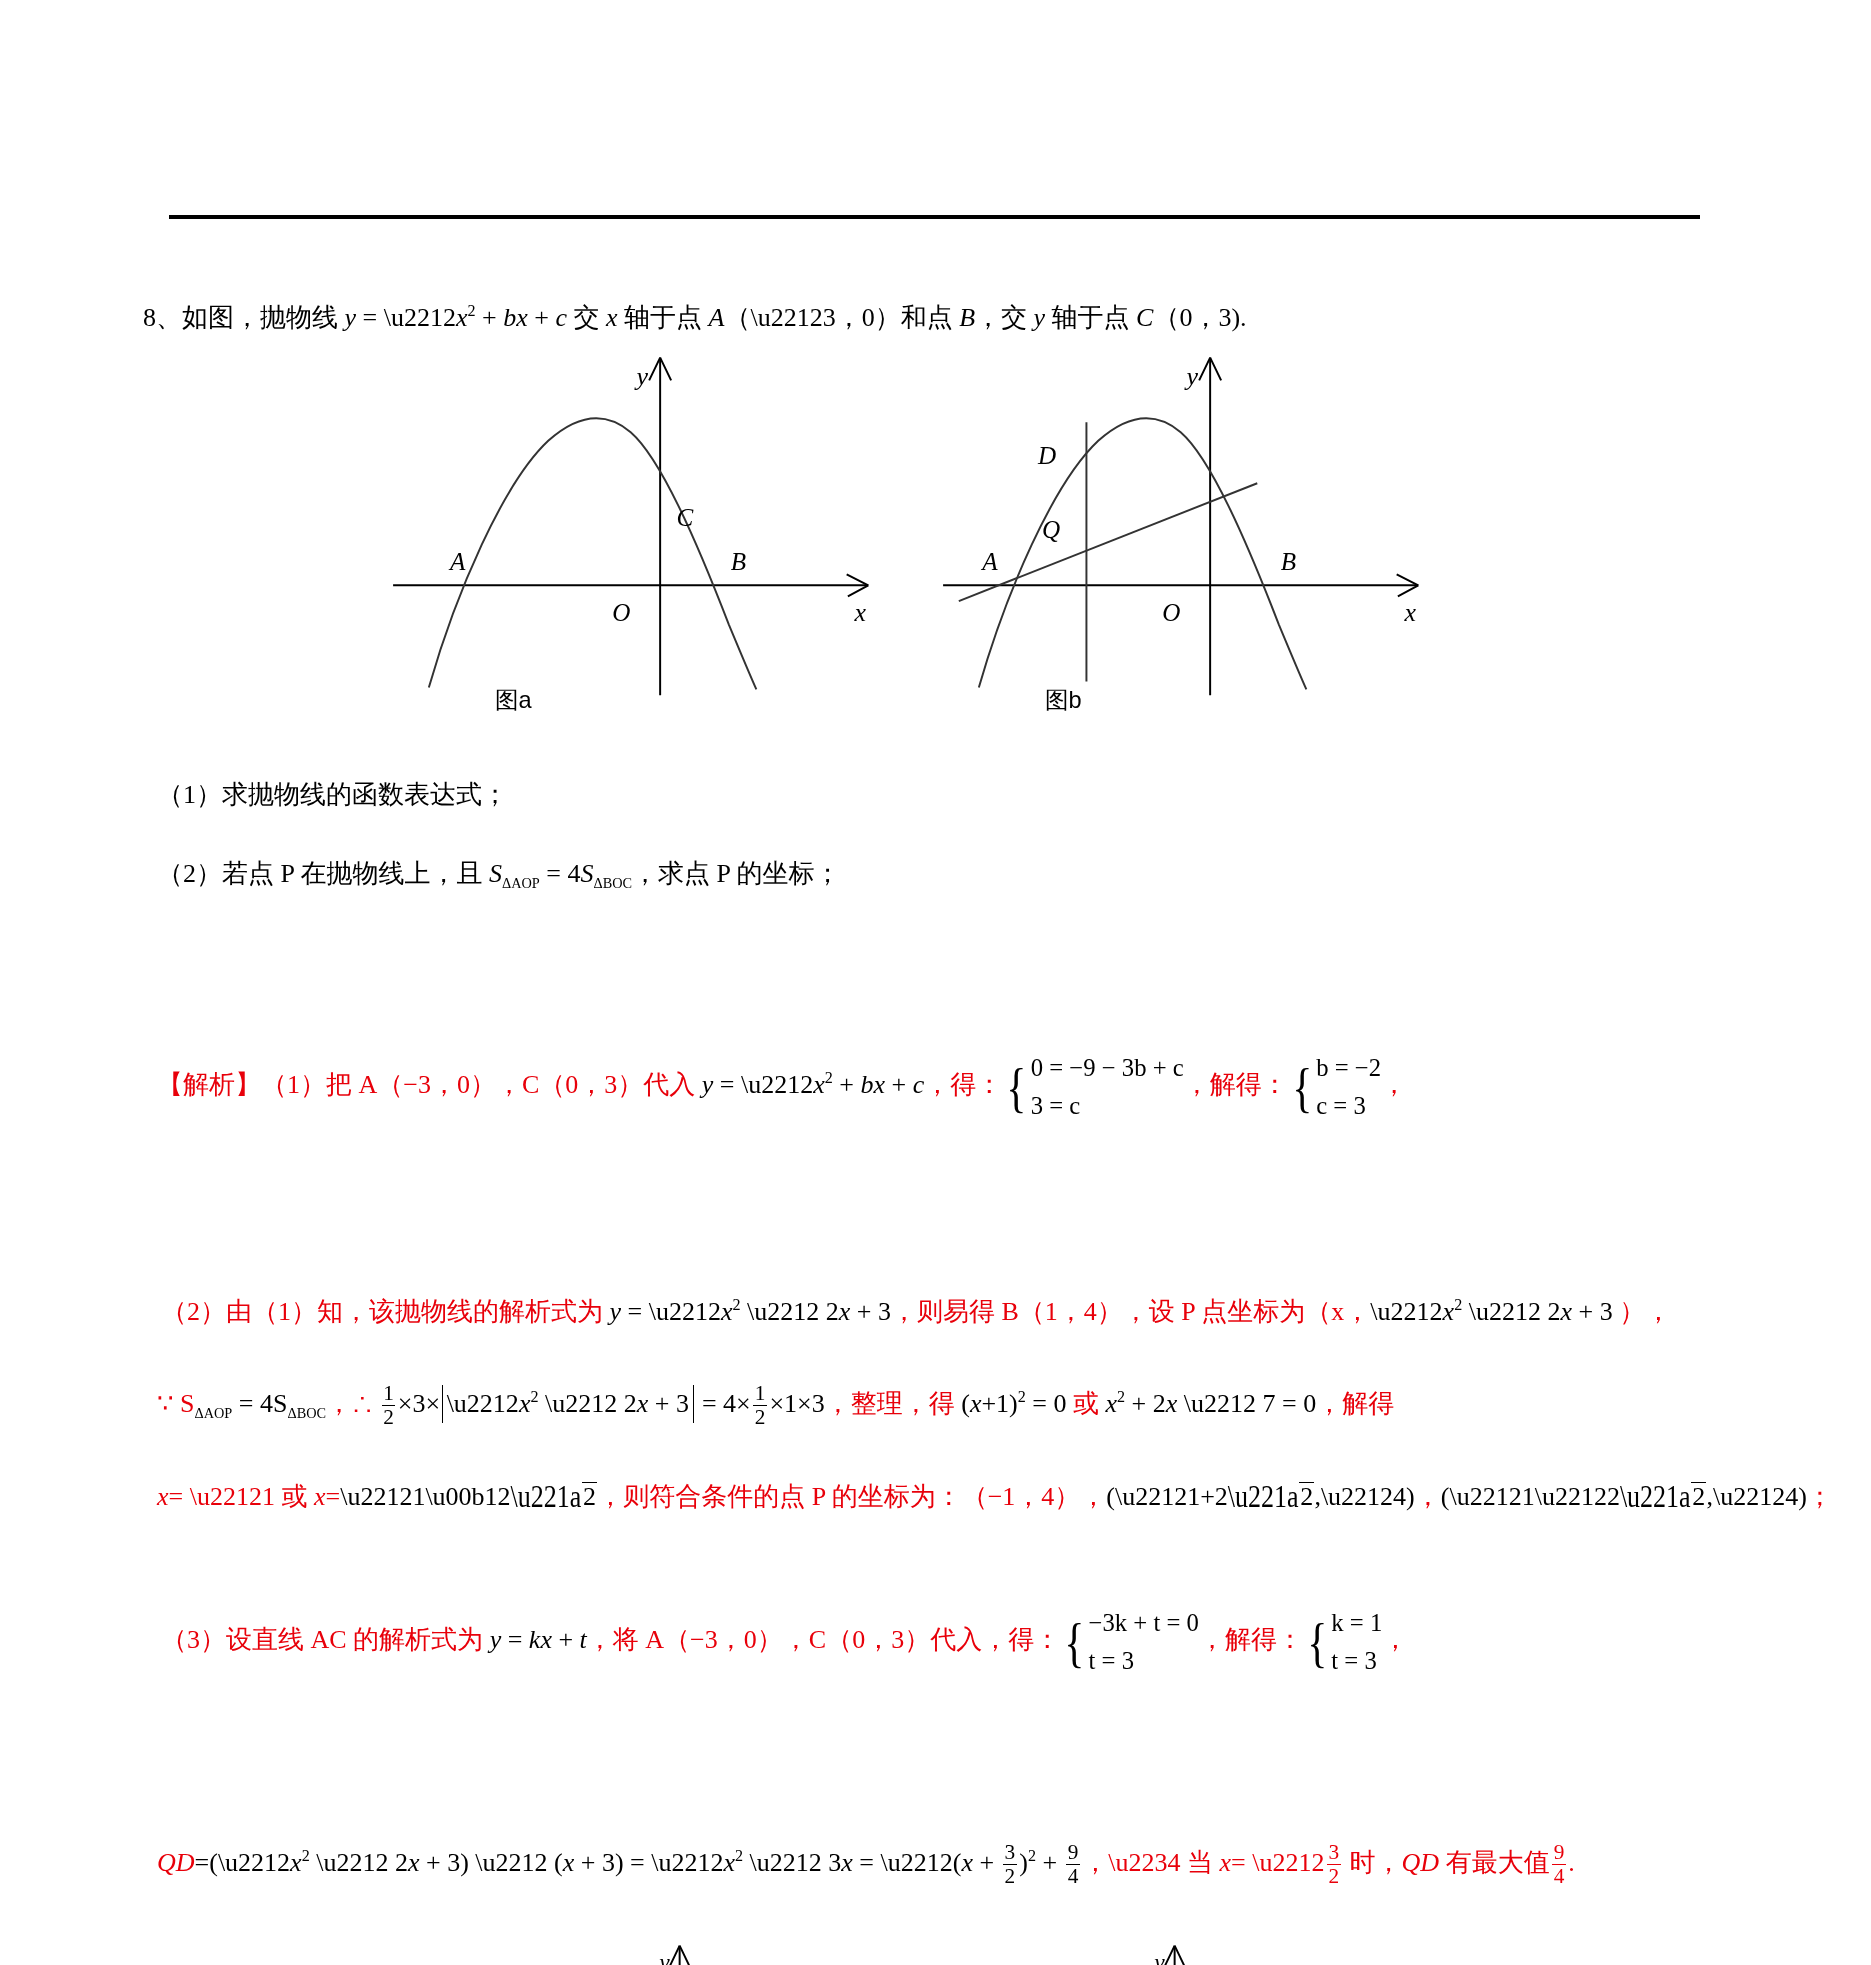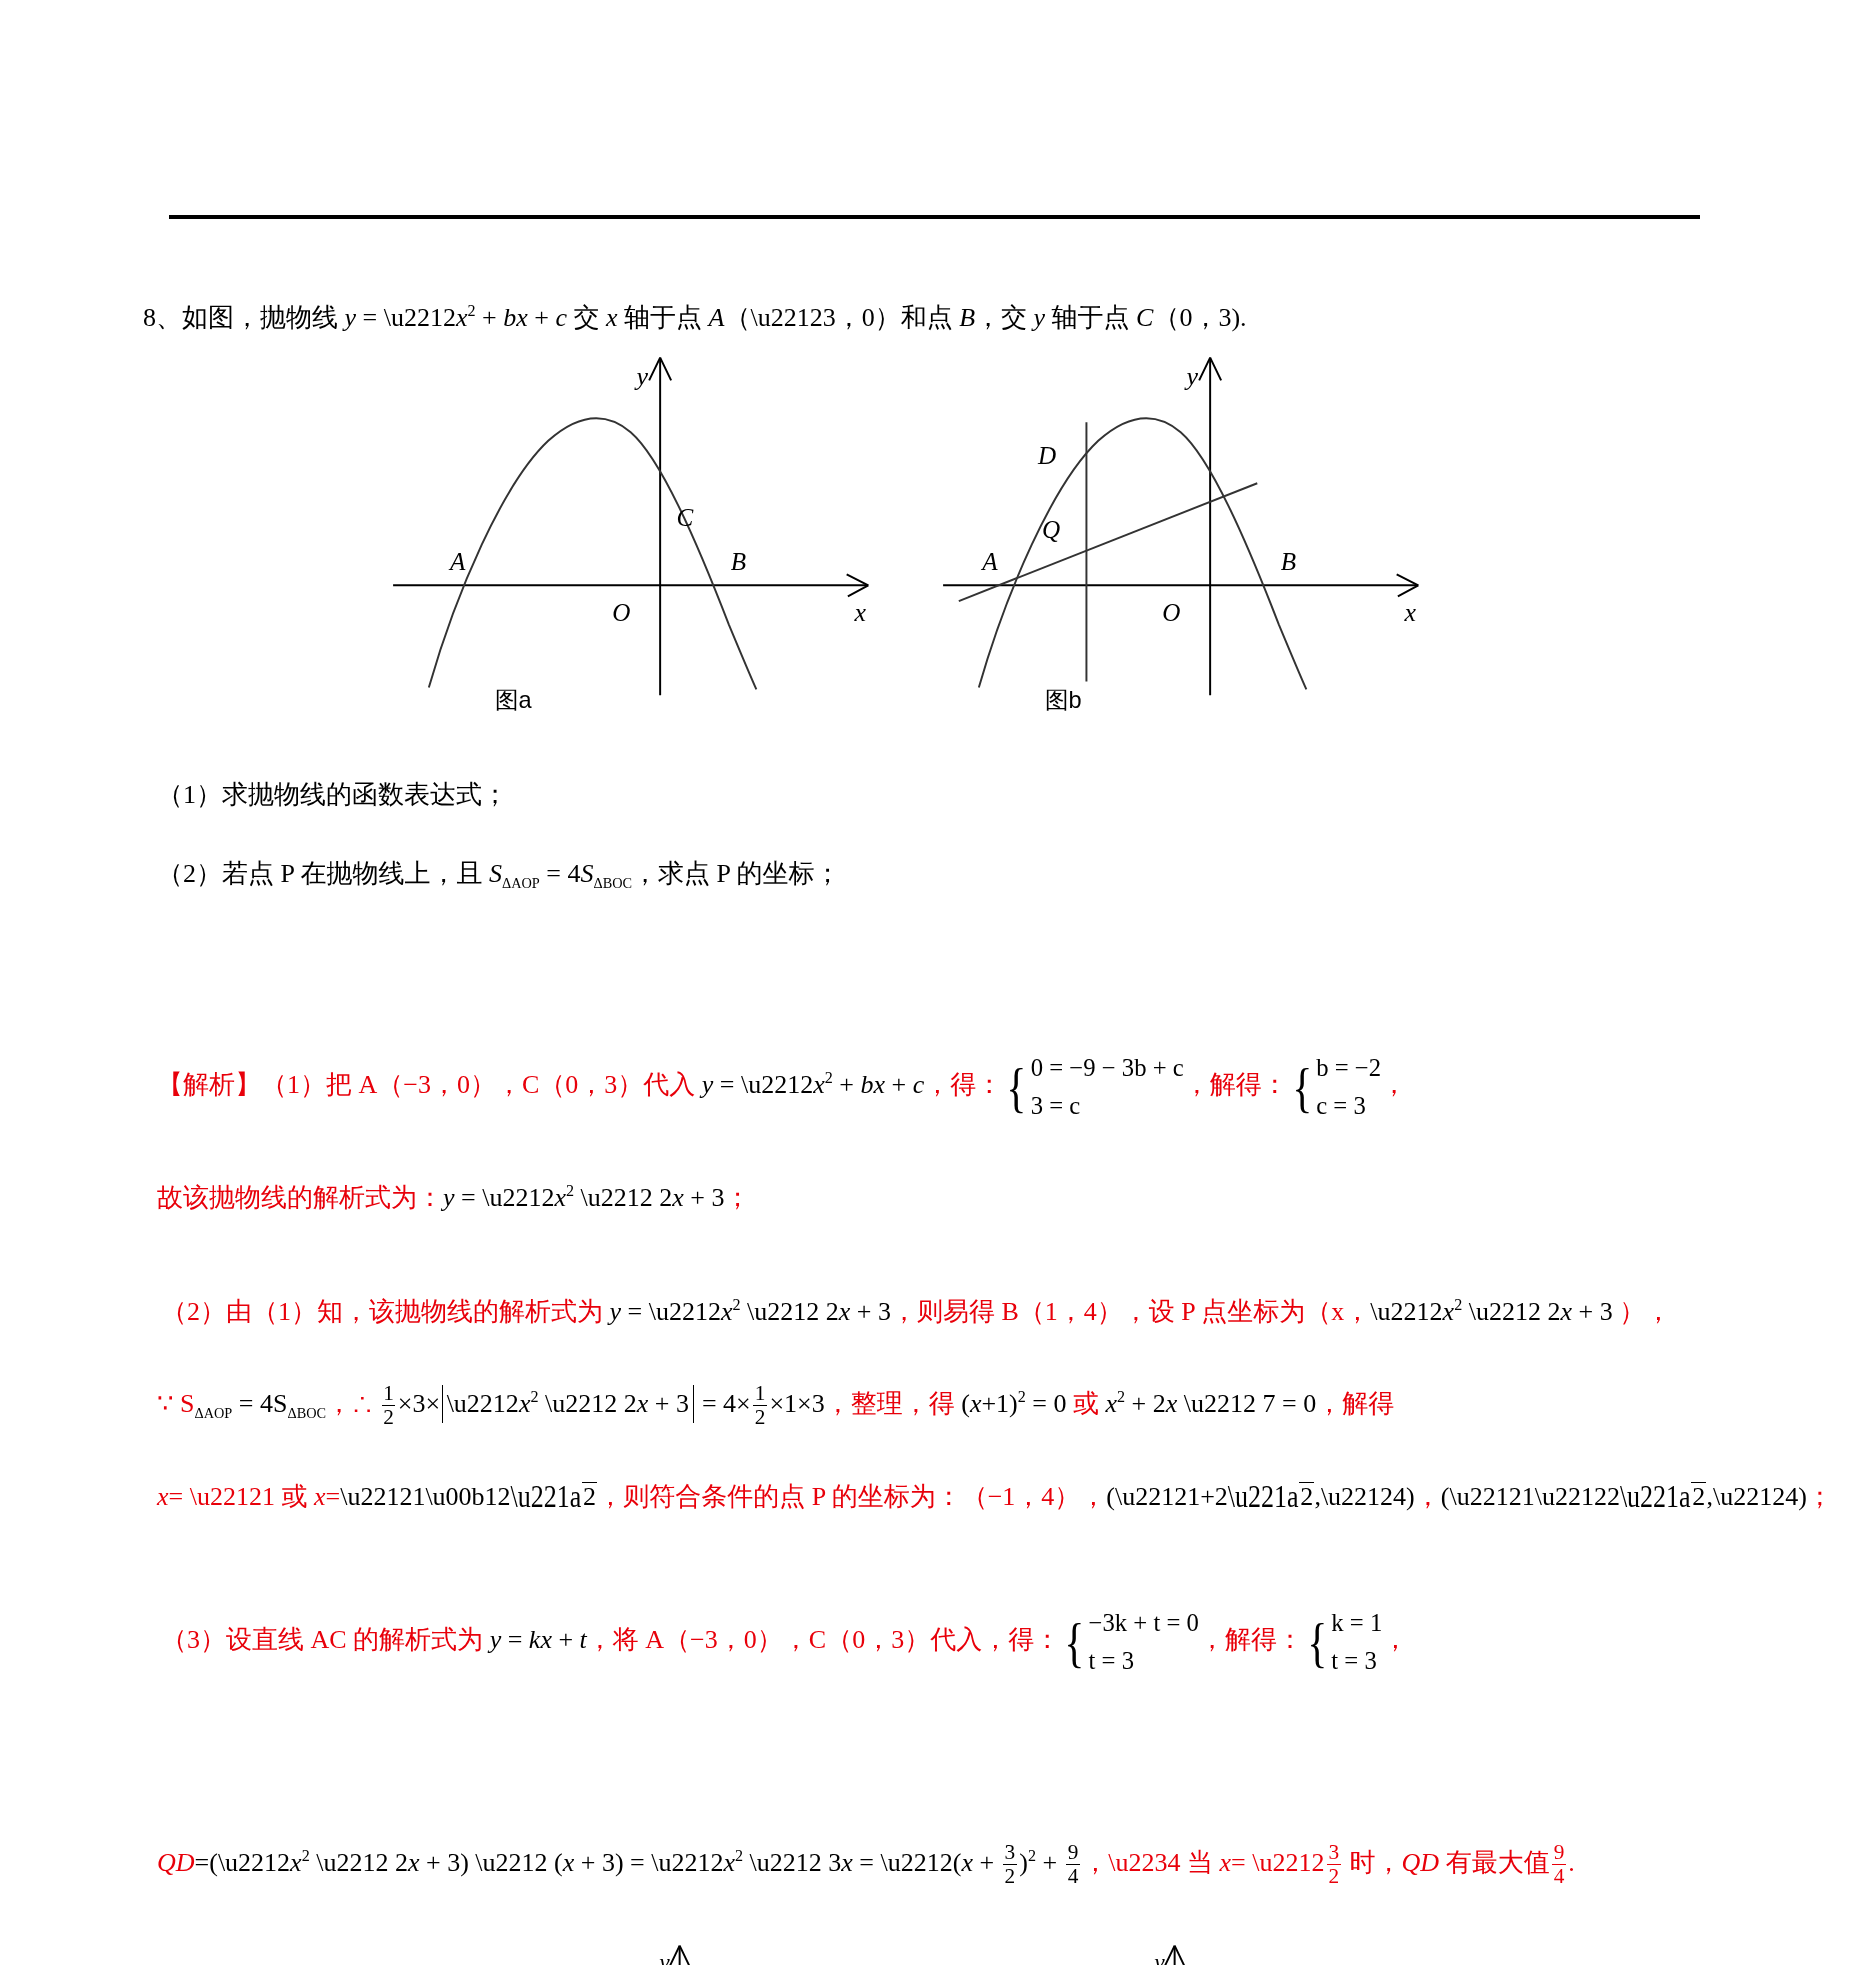--- a/index.html
+++ b/index.html
@@ -168,23 +168,20 @@
 
   <div class="txt sub-line" style="left:157px; top:861px;">
     <span>（2）若点 P 在抛物线上，且 </span><span class="mathvar">S</span><span class="sub2">ΔAOP</span><span> = 4</span><span class="mathvar">S</span><span class="sub2">ΔBOC</span><span>，求点 P 的坐标；</span>
   </div>
 
 
   <div class="txt sol" style="left:157px; top:1049px;">
     <span>【解析】</span><span>（1）把 A（−3，0），C（0，3）代入 </span><span class="blk"><span class="mathvar">y</span> = \u2212<span class="mathvar">x</span><span class="supn">2</span> + <span class="mathvar">bx</span> + <span class="mathvar">c</span></span><span>，得：</span><span class="brace blk">{</span><span class="stack blk"><span>0 = −9 − 3b + c</span><span>3 = c</span></span><span>，解得：</span><span class="brace blk">{</span><span class="stack blk"><span>b = −2</span><span>c = 3</span></span><span>，</span>
   </div>
 
-  <div class="txt sol" style="left:157px; top:1183px;">
-    <span>故该抛物线的解析式为：</span><span class="blk"><span class="mathvar">y</span> = \u2212<span class="mathvar">x</span><span class="supn">2</span> \u2212 2<span class="mathvar">x</span> + 3</span><span>；</span>
-  </div>
 
   <div class="txt sol" style="left:161px; top:1297px;">
     <span>（2）由（1）知，该抛物线的解析式为 </span><span class="blk"><span class="mathvar">y</span> = \u2212<span class="mathvar">x</span><span class="supn">2</span> \u2212 2<span class="mathvar">x</span> + 3</span><span>，则易得 B（1，4），设 P 点坐标为（x，</span><span class="blk">\u2212<span class="mathvar">x</span><span class="supn">2</span> \u2212 2<span class="mathvar">x</span> + 3</span><span> ），</span>
   </div>
 
   <div class="txt sol" style="left:157px; top:1383px;">
     <span>∵ S</span><span class="sub2 blk">ΔAOP</span><span class="blk"> = 4S</span><span class="sub2 blk">ΔBOC</span><span>，∴ </span><span class="frac blk"><span class="num">1</span><span class="den">2</span></span><span class="blk">×3×</span><span class="absbar blk">\u2212<span class="mathvar">x</span><span class="supn">2</span> \u2212 2<span class="mathvar">x</span> + 3</span><span class="blk"> = 4×</span><span class="frac blk"><span class="num">1</span><span class="den">2</span></span><span class="blk">×1×3</span><span>，整理，得 <span class="blk">(<span class="mathvar">x</span>+1)<span class="supn">2</span> = 0</span> 或 <span class="blk"><span class="mathvar">x</span><span class="supn">2</span> + 2<span class="mathvar">x</span> \u2212 7 = 0</span>，解得</span>
   </div>
 
   <div class="txt sol" style="left:157px; top:1482px;text-align:center;">

